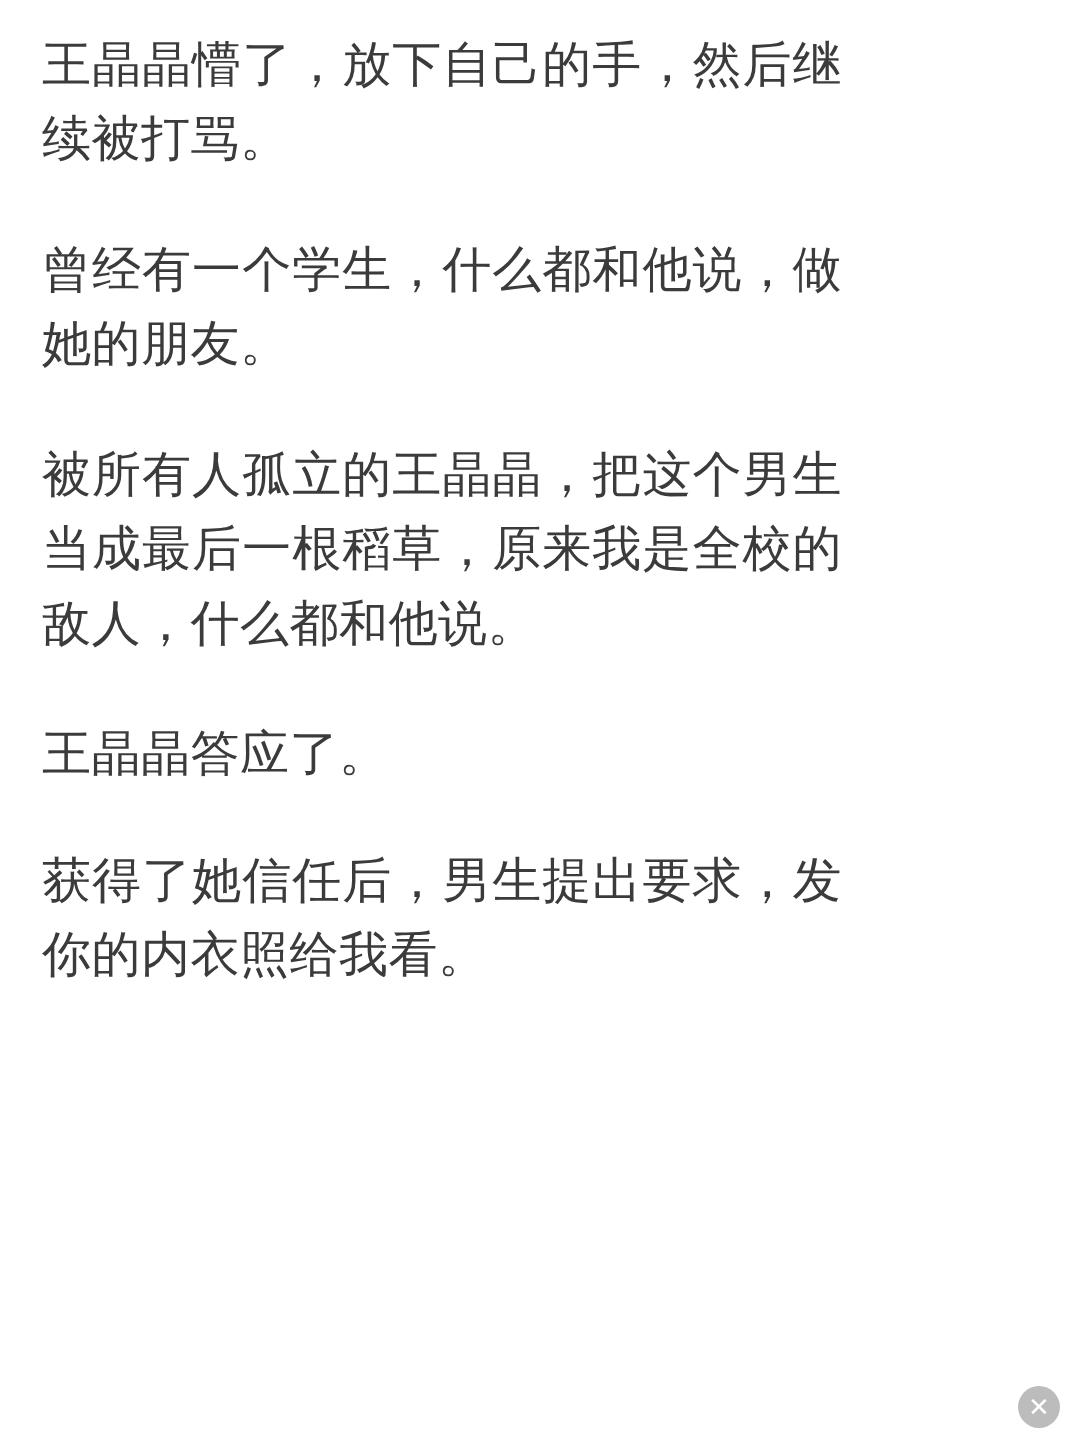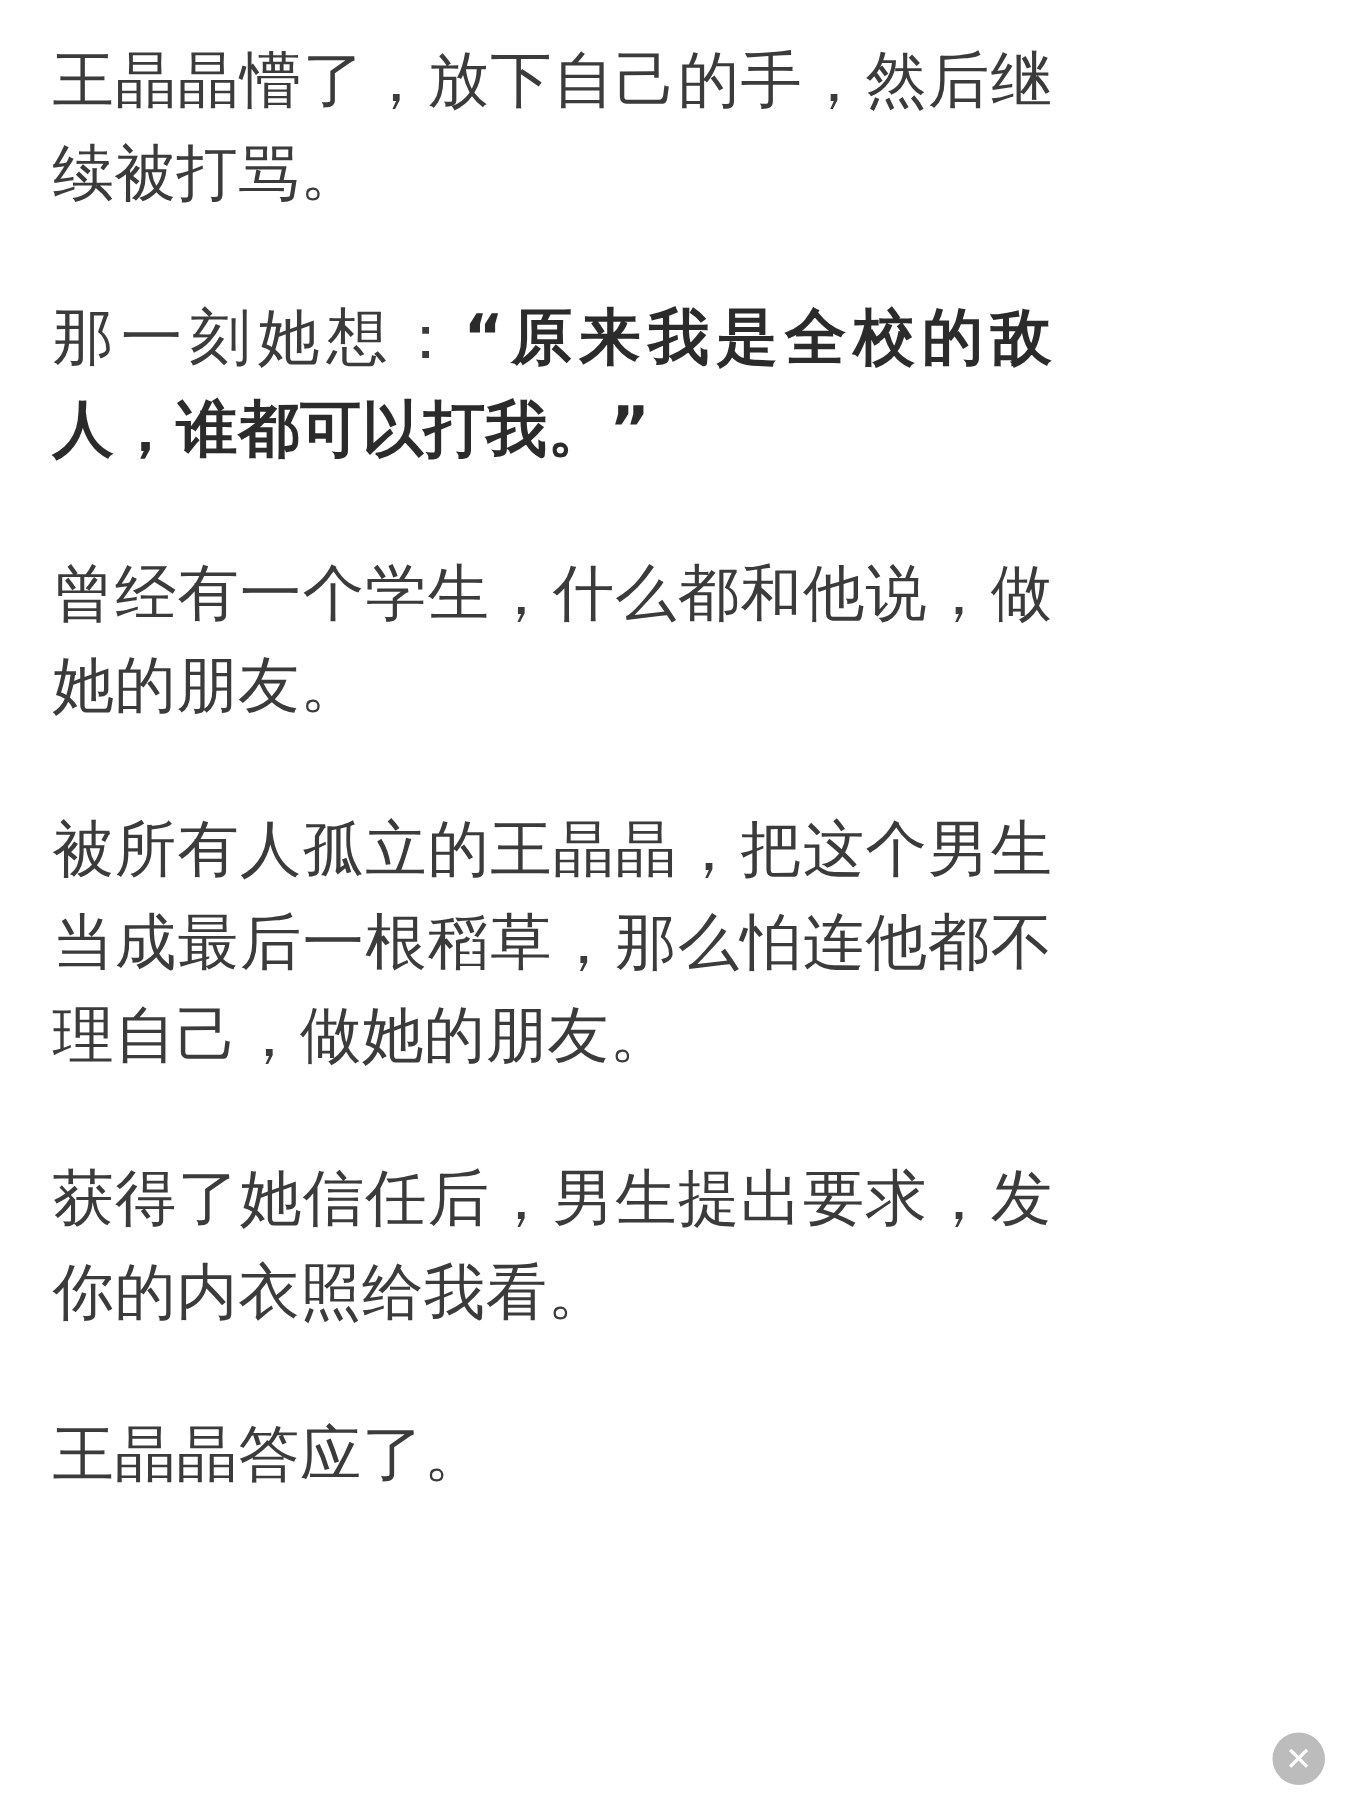--- a/index.html
+++ b/index.html
@@ -52,25 +52,24 @@
     font-family: "Liberation Sans", sans-serif;
   }
 </style>
 </head>
 <body>
 
 <div class="article">
 
   <p class="para">王晶晶懵了，放下自己的手，然后继续被打骂。</p>
 
-  <p class="para"><span>那一刻她想：</span><span class="quote-strong">“原来我是全校的敌人，谁都可以打我。”</span></p>
 
   <p class="para">曾经有一个学生，什么都和他说，做她的朋友。</p>
 
-  <p class="para">被所有人孤立的王晶晶，把这个男生当成最后一根稻草，那么怕连他都不理自己，做她的朋友。</p>
+  <p class="para">被所有人孤立的王晶晶，把这个男生当成最后一根稻草，原来我是全校的敌人，什么都和他说。</p>
+
+  <p class="para tight">王晶晶答应了。</p>
 
   <p class="para">获得了她信任后，男生提出要求，发你的内衣照给我看。</p>
-
-  <p class="para tight">王晶晶答应了。</p>
 
 </div>
 
 <div class="close-badge">✕</div>
 
 </body></html>

